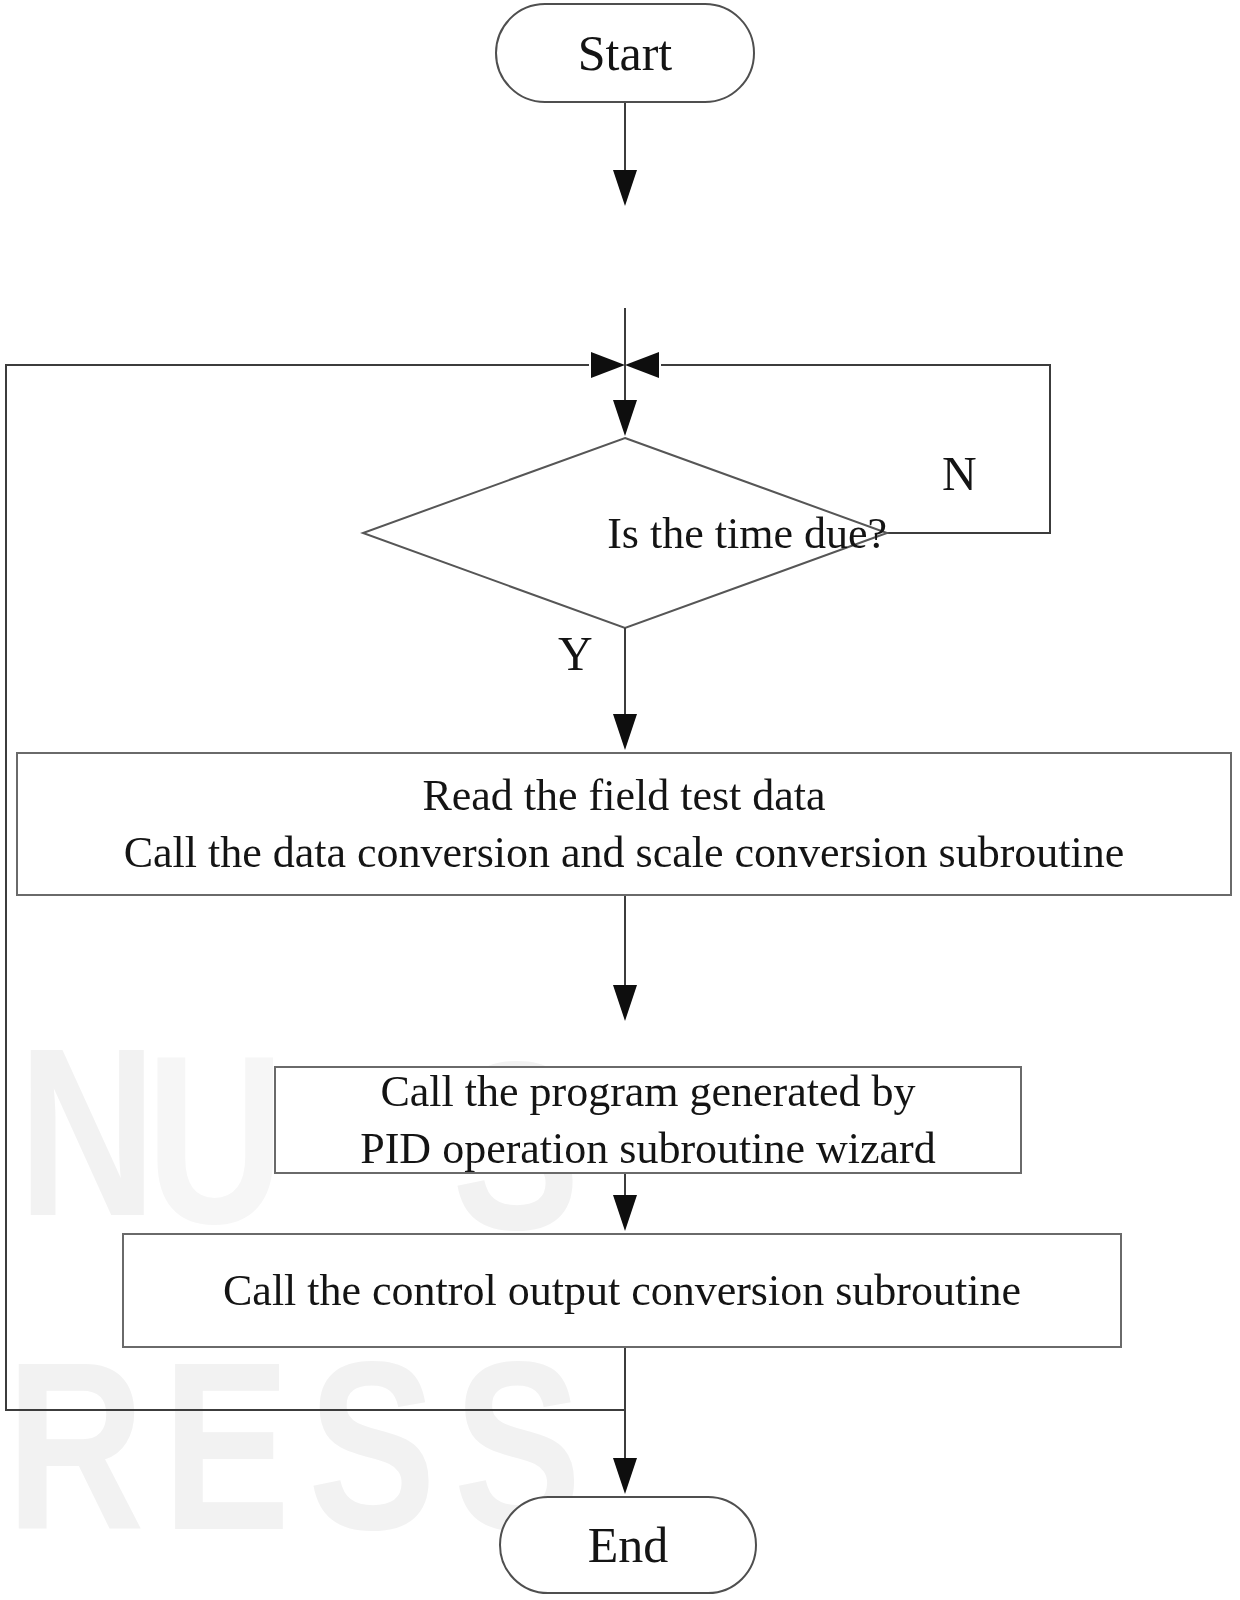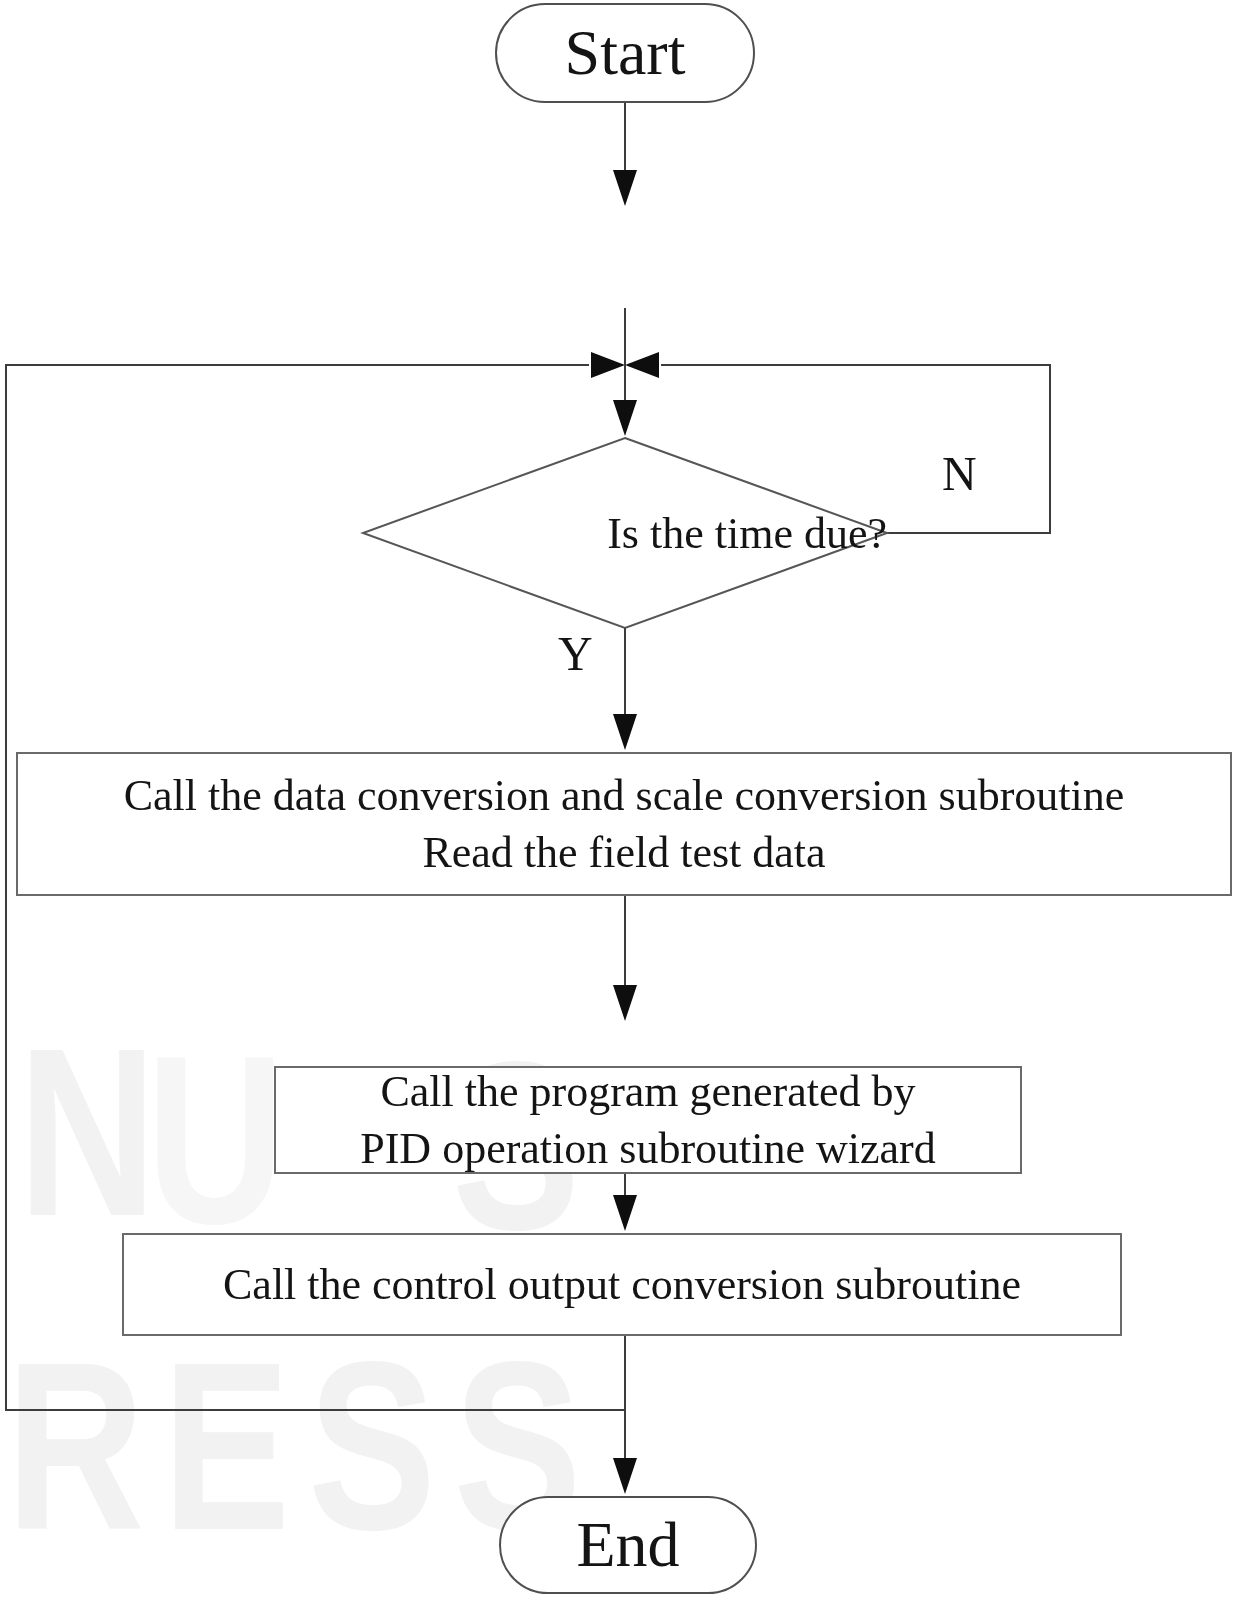--- a/index.html
+++ b/index.html
@@ -53,28 +53,28 @@
     text-align: center;
     background: #ffffff;
     font-size: 44px;
     line-height: 1.3;
     white-space: nowrap;
   }
   .process { border: 2px solid #6a6a6a; }
   .stadium {
     border: 2px solid #4f4f4f;
     border-radius: 52px;
-    font-size: 64px;
+    font-size: 50px;
     justify-content: center;
   }
   #node-start { left: 495px; top: 3px;    width: 260px;  height: 100px; }
   #node-init  { left: 176px; top: 208px;  width: 898px;  height: 100px; }
   #node-read  { left: 16px;  top: 752px;  width: 1216px; height: 144px; }
   #node-pid   { left: 250px; top: 1066px; width: 748px;  height: 108px; margin-left: 24px; }
-  #node-out   { left: 122px; top: 1233px; width: 1000px; height: 103px; }
+  #node-out   { left: 122px; top: 1233px; width: 1000px; height: 115px; }
   #node-end   { left: 499px; top: 1496px; width: 258px;  height: 98px;  }
 
   #decision-label {
     position: absolute;
     z-index: 2;
     left: 363px; top: 438px;
     width: 524px; height: 190px;
     display: flex;
     align-items: center;
     justify-content: flex-end;
@@ -138,22 +138,22 @@
 
 
   <div id="decision-label">
     <span>Is the time due?</span>
   </div>
 
   <span class="edge-label" id="label-n">N</span>
   <span class="edge-label" id="label-y">Y</span>
 
   <div class="node process" id="node-read">
+    <span>Read the field test data</span>
     <span>Call the data conversion and scale conversion subroutine</span>
-    <span>Read the field test data</span>
   </div>
 
   <div class="node process" id="node-pid">
     <span>Call the program generated by</span>
     <span>PID operation subroutine wizard</span>
   </div>
 
   <div class="node process" id="node-out">
     <span>Call the control output conversion subroutine</span>
   </div>

